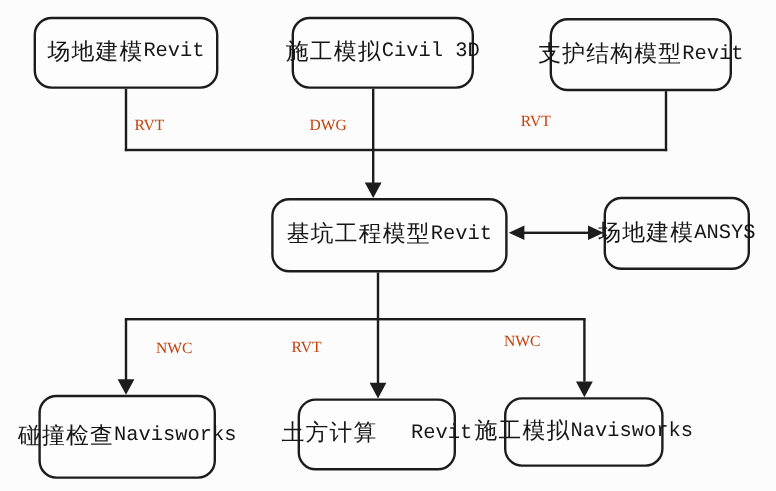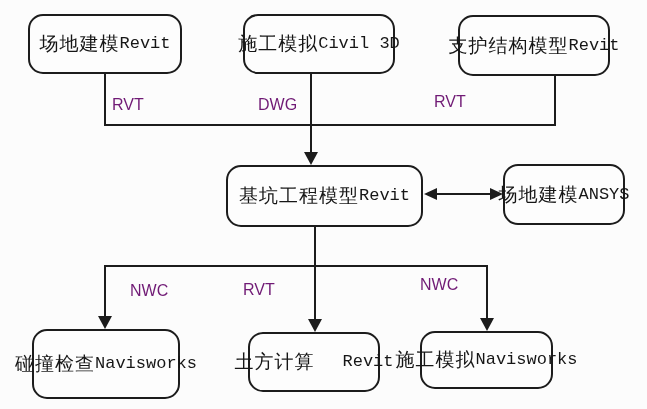--- a/index.html
+++ b/index.html
@@ -34,23 +34,23 @@
     font-family: "Liberation Mono", "DejaVu Sans Mono", monospace;
     font-size: 17px;
     white-space: nowrap;
   }
   .hline, .vline {
     position: absolute;
     background: #1c1c1c;
   }
   .edge-label {
     position: absolute;
-    font-family: Liberation Sans, sans-serif;
-    font-size: 16px;
-    color: #701a75;
+    font-family: Liberation Serif, serif;
+    font-size: 13px;
+    color: #c2410c;
     white-space: nowrap;
   }
   .arrow-down {
     position: absolute;
     width: 0; height: 0;
     border-left: 7px solid transparent;
     border-right: 7px solid transparent;
     border-top: 13px solid #1c1c1c;
   }
   .arrow-left {

